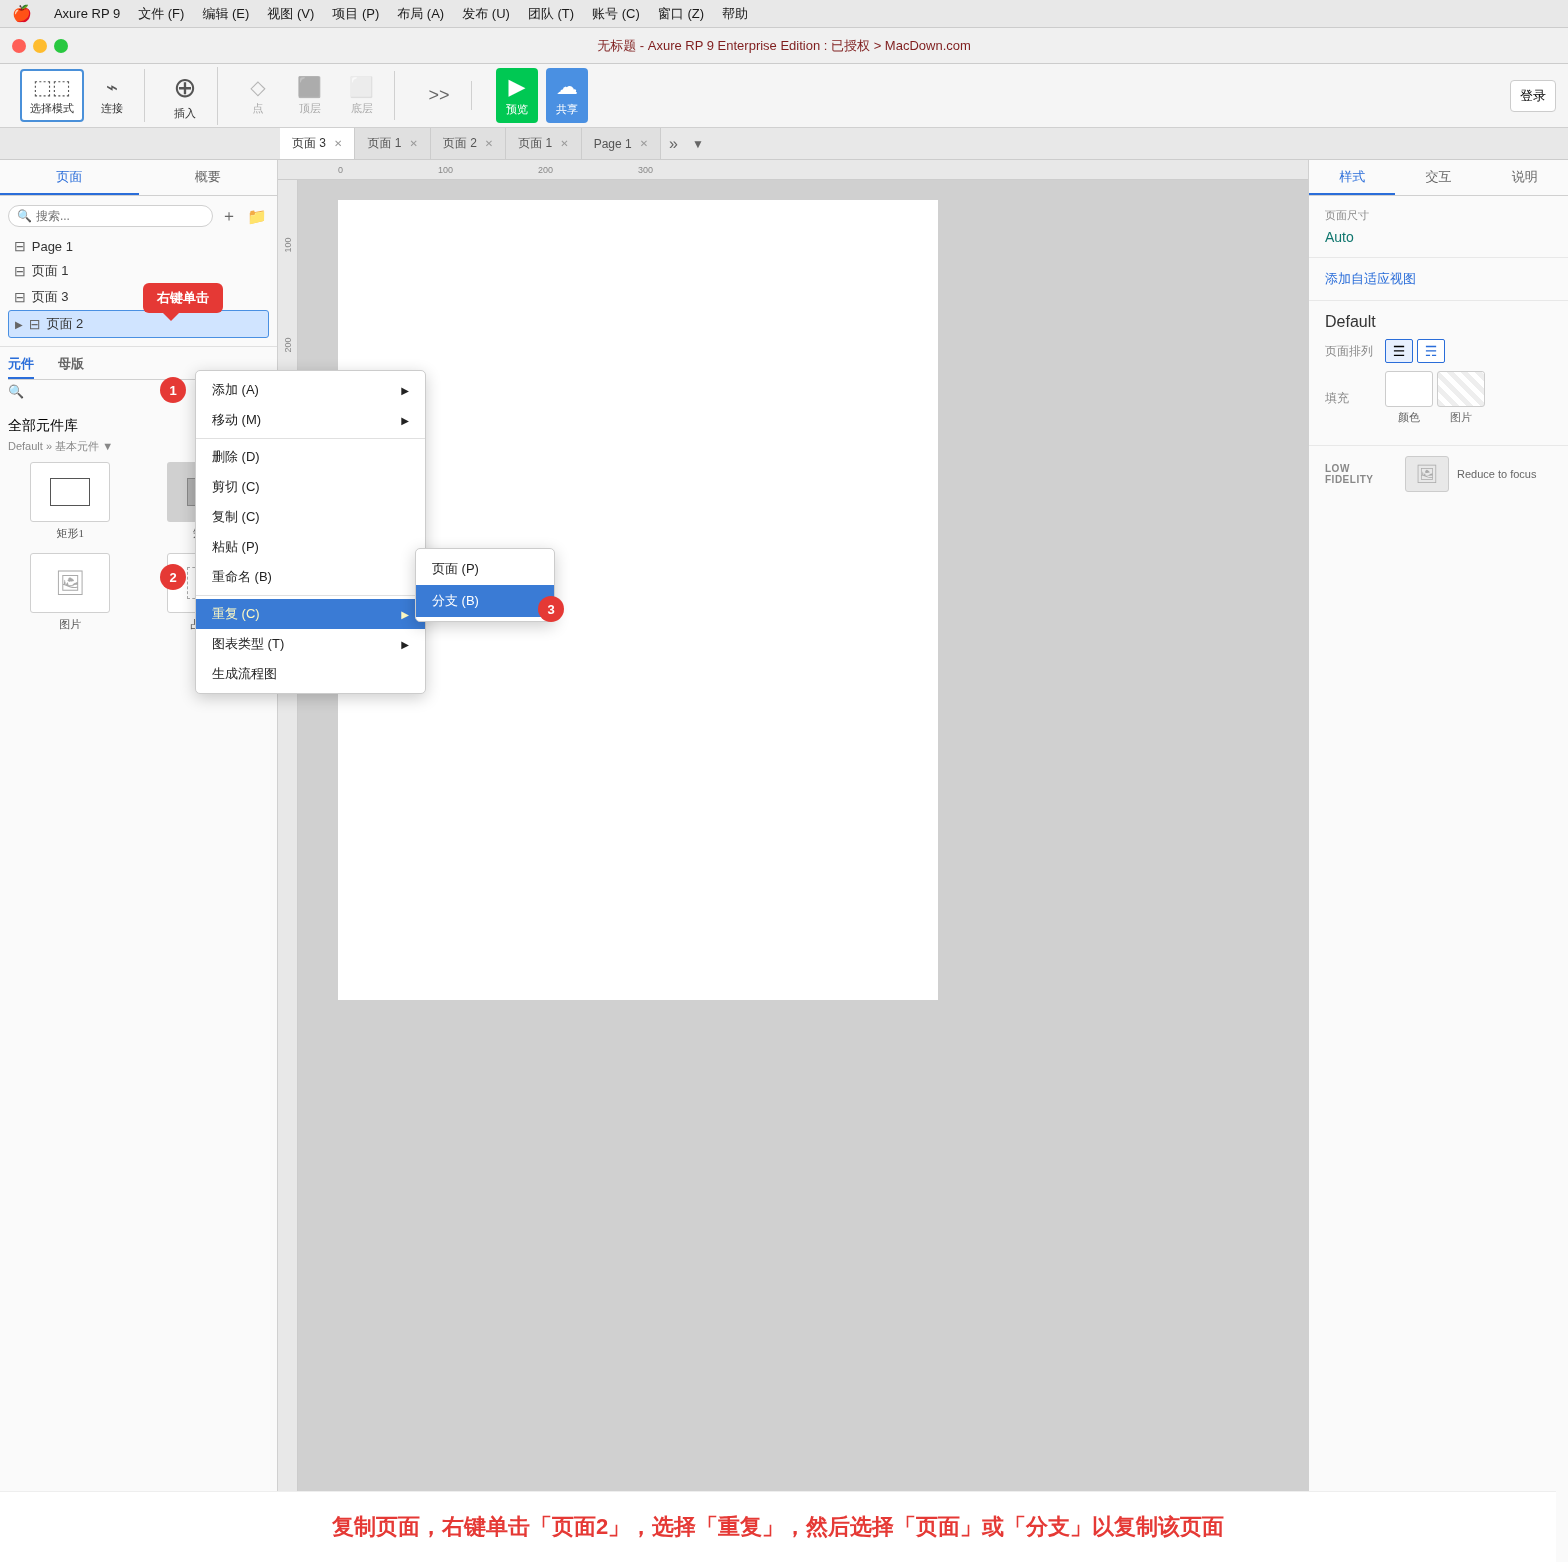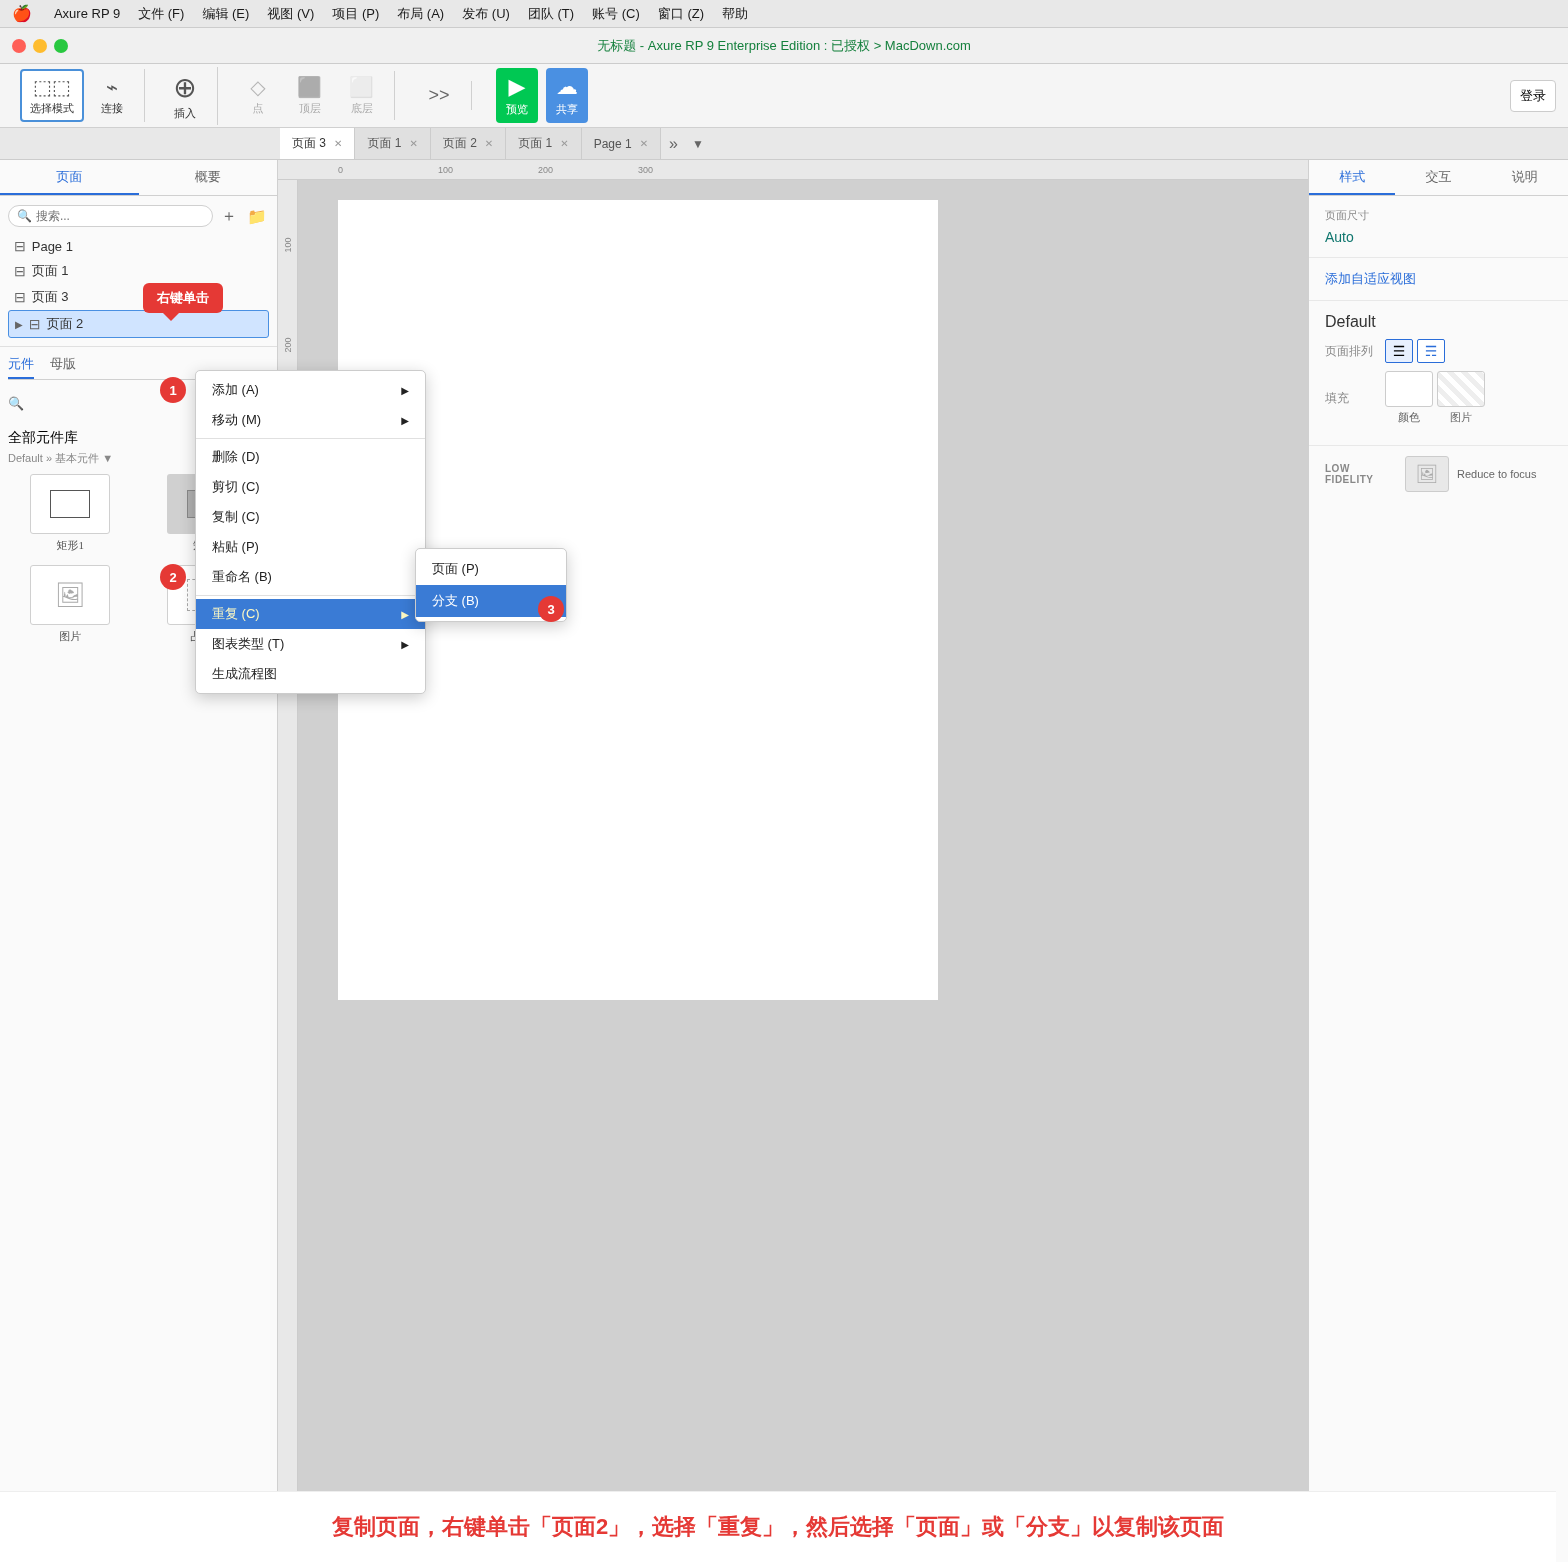--- a/index.html
+++ b/index.html
@@ -4,21 +4,21 @@
   <style>
     * { box-sizing: border-box; margin: 0; padding: 0; }
     body { font-family: -apple-system, "PingFang SC", "Microsoft YaHei", sans-serif; font-size: 13px; background: #ececec; width: 1568px; height: 1562px; overflow: hidden; }
 
     
     .menu-bar { background: #e8e8e8; height: 28px; display: flex; align-items: center; padding: 0 12px; gap: 18px; border-bottom: 1px solid #ccc; font-size: 13px; }
     .menu-bar .apple-icon { font-size: 16px; margin-right: 4px; }
     .menu-bar span { cursor: default; color: #1a1a1a; }
 
     
-    .title-bar { background: #f0f0f0; height: 36px; display: flex; align-items: center; justify-content: center; border-bottom: 1px solid #ccc; font-size: 13px; color: #15803d; position: relative; }
+    .title-bar { background: #f0f0f0; height: 36px; display: flex; align-items: center; justify-content: center; border-bottom: 1px solid #ccc; font-size: 13px; color: #7f1d1d; position: relative; }
     .title-bar .traffic-lights { position: absolute; left: 12px; display: flex; gap: 7px; }
     .traffic-light { width: 14px; height: 14px; border-radius: 50%; }
     .tl-red { background: #ff5f57; }
     .tl-yellow { background: #febc2e; }
     .tl-green { background: #28c840; }
 
     
     .toolbar { background: #f5f5f5; height: 64px; display: flex; align-items: center; padding: 0 12px; gap: 8px; border-bottom: 1px solid #d0d0d0; }
     .toolbar-group { display: flex; align-items: center; gap: 4px; padding: 0 8px; border-right: 1px solid #d0d0d0; }
     .toolbar-group:last-child { border-right: none; }
@@ -61,21 +61,21 @@
     .expand-arrow { font-size: 10px; color: #666; }
 
     
     .context-menu { position: absolute; left: 195px; top: 370px; background: white; border: 1px solid #ccc; border-radius: 5px; box-shadow: 0 4px 16px rgba(0,0,0,0.2); width: 231px; z-index: 100; font-size: 13px; padding: 4px 0; }
     .cm-item { padding: 6px 16px; cursor: pointer; display: flex; align-items: center; justify-content: space-between; color: #222; }
     .cm-item.highlighted { background: #3a7bd5; color: #fef9c3; }
     .cm-arrow { font-size: 10px; }
     .cm-divider { height: 1px; background: #e0e0e0; margin: 3px 0; }
 
     
-    .submenu { position: absolute; left: 415px; top: 548px; background: white; border: 1px solid #ccc; border-radius: 5px; box-shadow: 0 4px 16px rgba(0,0,0,0.2); width: 152px; z-index: 101; font-size: 13px; padding: 4px 0; }
+    .submenu { position: absolute; left: 415px; top: 548px; background: white; border: 1px solid #ccc; border-radius: 5px; box-shadow: 0 4px 16px rgba(0,0,0,0.2); width: 140px; z-index: 101; font-size: 13px; padding: 4px 0; }
     .submenu-item { padding: 7px 16px; cursor: pointer; color: #222; }
     .submenu-item.highlighted { background: #3a7bd5; color: white; }
 
     
     .badge { width: 26px; height: 26px; border-radius: 50%; display: flex; align-items: center; justify-content: center; color: white; font-size: 13px; font-weight: bold; position: absolute; z-index: 200; }
     .badge-1 { background: #e53935; left: 160px; top: 377px; }
     .badge-2 { background: #e53935; left: 160px; top: 564px; }
     .badge-3 { background: #e53935; left: 538px; top: 596px; }
 
     
@@ -108,21 +108,21 @@
     .fill-box { width: 48px; height: 36px; border: 1px solid #ccc; background: white; border-radius: 3px; display: flex; align-items: center; justify-content: center; }
     .fill-label { font-size: 11px; color: #666; }
     .low-fidelity-row { display: flex; align-items: center; gap: 8px; padding: 10px 16px; }
     .lf-label { font-size: 10px; color: #888; width: 72px; font-weight: bold; letter-spacing: 0.5px; }
     .lf-preview { width: 44px; height: 36px; background: #e8e8e8; border: 1px solid #ccc; border-radius: 3px; display: flex; align-items: center; justify-content: center; }
     .lf-preview-icon { font-size: 18px; color: #aaa; }
     .lf-text { font-size: 11px; color: #666; flex: 1; }
 
     
     .widget-panel { flex: 1; display: flex; flex-direction: column; padding: 8px; overflow: hidden; }
-    .wp-tabs { display: flex; gap: 16px; border-bottom: 1px solid #d0d0d0; margin-bottom: 16px; }
+    .wp-tabs { display: flex; gap: 24px; border-bottom: 1px solid #d0d0d0; margin-bottom: 4px; font-weight: bold; }
     .wp-tab { font-size: 13px; cursor: pointer; padding-bottom: 4px; color: #666; }
     .wp-tab.active { color: #2a6dd9; border-bottom: 2px solid #2a6dd9; }
     .wp-toolbar { display: flex; align-items: center; gap: 8px; margin-bottom: 8px; }
     .wp-search { width: 24px; height: 24px; cursor: pointer; color: #666; }
     .wp-actions { display: flex; gap: 6px; margin-left: auto; }
     .wp-library-title { display: flex; align-items: center; justify-content: space-between; margin-bottom: 4px; }
     .wp-sublabel { font-size: 11px; color: #888; margin-bottom: 8px; }
     .widget-grid { display: grid; grid-template-columns: repeat(2, 1fr); gap: 12px; }
     .widget-item { display: flex; flex-direction: column; align-items: center; gap: 4px; cursor: pointer; font-family: Liberation Serif, serif; }
     .widget-preview { width: 80px; height: 60px; border: 1px solid #d0d0d0; background: white; border-radius: 3px; display: flex; align-items: center; justify-content: center; }

